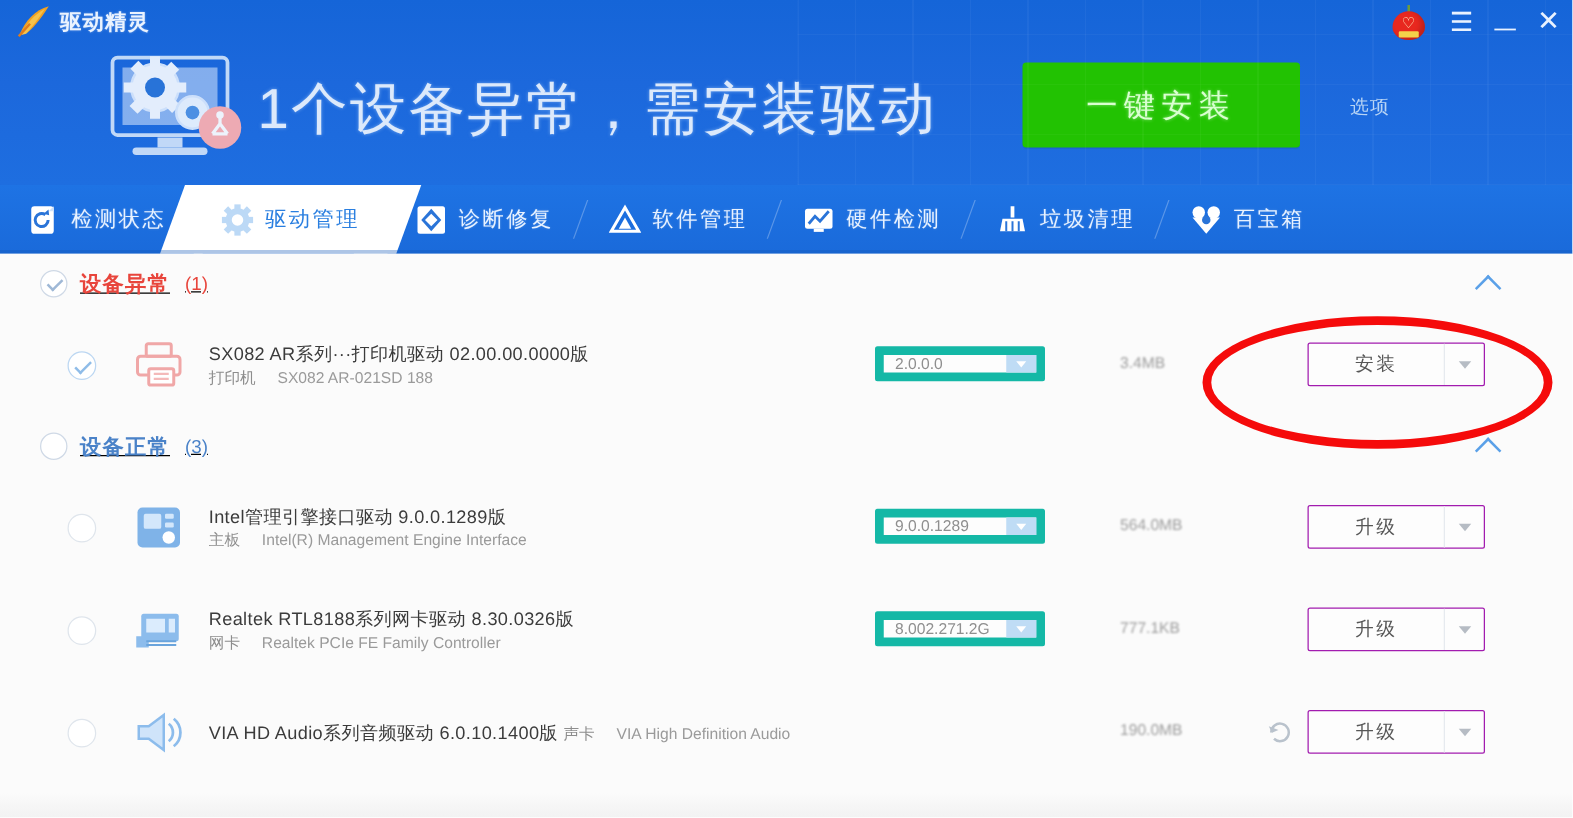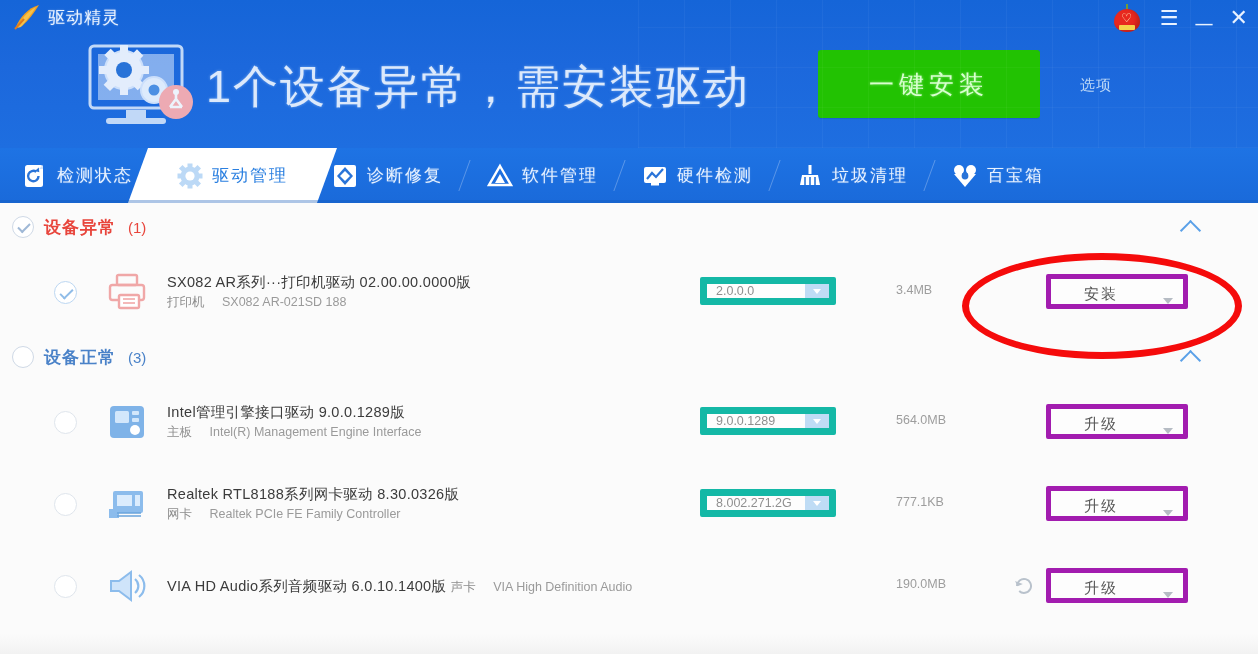--- a/index.html
+++ b/index.html
@@ -24,21 +24,21 @@
     opacity: .9; pointer-events: none;
   }
   .titlebar {
     position: absolute; left: 0; top: 0; width: 1258px; height: 36px; z-index: 6;
   }
   .logo-wrap {
     position: absolute; left: 12px; top: 3px; display: flex; align-items: center; gap: 6px;
   }
   .logo-mark { width: 30px; height: 28px; position: relative; }
   .logo-text {
-    font-size: 17px; font-weight: normal; color: #eaf3ff; letter-spacing: 1px;
+    font-size: 17px; font-weight: bold; color: #eaf3ff; letter-spacing: 1px;
     text-shadow: 0 0 2px rgba(255,255,255,.4);
     filter: blur(.35px);
   }
   .win-ctrls {
     position: absolute; right: 10px; top: 0; height: 36px;
     display: flex; align-items: center; gap: 16px;
   }
   .apple-badge {
     width: 26px; height: 28px; position: relative; margin-right: 4px; cursor: pointer;
   }
@@ -129,21 +129,21 @@
   .tab.active .tlabel { color: #2a7fe0; position: relative; z-index: 2; }
   .tab.active .ticon { position: relative; z-index: 2; }
   .ticon { width: 26px; height: 26px; flex: 0 0 26px; position: relative; }
 
   
   .content {
     position: absolute; left: 0; top: 203px; width: 1258px; height: 451px;
     background: #fbfbfb; overflow: hidden;
   }
   .grp {
-    position: relative; height: 48px; display: flex; align-items: center; padding-left: 12px;
+    position: relative; height: 48px; display: flex; align-items: center; padding-left: 32px; text-decoration: underline;
   }
   .grp-radio {
     width: 22px; height: 22px; border-radius: 50%; border: 1.5px solid #cfd9e6;
     background: #fff; position: relative; flex: 0 0 22px; cursor: pointer;
   }
   .grp-radio.checked::after {
     content: ""; position: absolute; left: 5px; top: 6px; width: 10px; height: 5px;
     border-left: 2px solid #9fb8d6; border-bottom: 2px solid #9fb8d6; transform: rotate(-45deg);
   }
   .grp-label {
@@ -200,21 +200,21 @@
   .ver-arrow i {
     width: 0; height: 0; border-left: 4px solid transparent; border-right: 4px solid transparent;
     border-top: 5px solid #ffffff; display: block;
   }
   .size-txt {
     position: absolute; left: 896px; top: 32px; font-size: 12.5px; color: #9d9d9d;
     filter: blur(.7px); white-space: nowrap;
   }
   .act-btn {
     position: absolute; left: 1046px; top: 23px; width: 142px; height: 35px;
-    border: 5px solid #a21caf; background: #fdfdfd; border-radius: 2px; display: flex; align-items: flex-end;
+    border: 1px solid #a21caf; background: #fdfdfd; border-radius: 2px; display: flex;
   }
   .act-main {
     flex: 1; display: flex; align-items: center; justify-content: center;
     font-size: 15px; color: #575757; letter-spacing: 2px; cursor: pointer; filter: blur(.5px);
   }
   .act-split { width: 1px; background: #e6eaef; }
   .act-arrow {
     width: 31px; display: flex; align-items: center; justify-content: center; cursor: pointer;
   }
   .act-arrow i {

